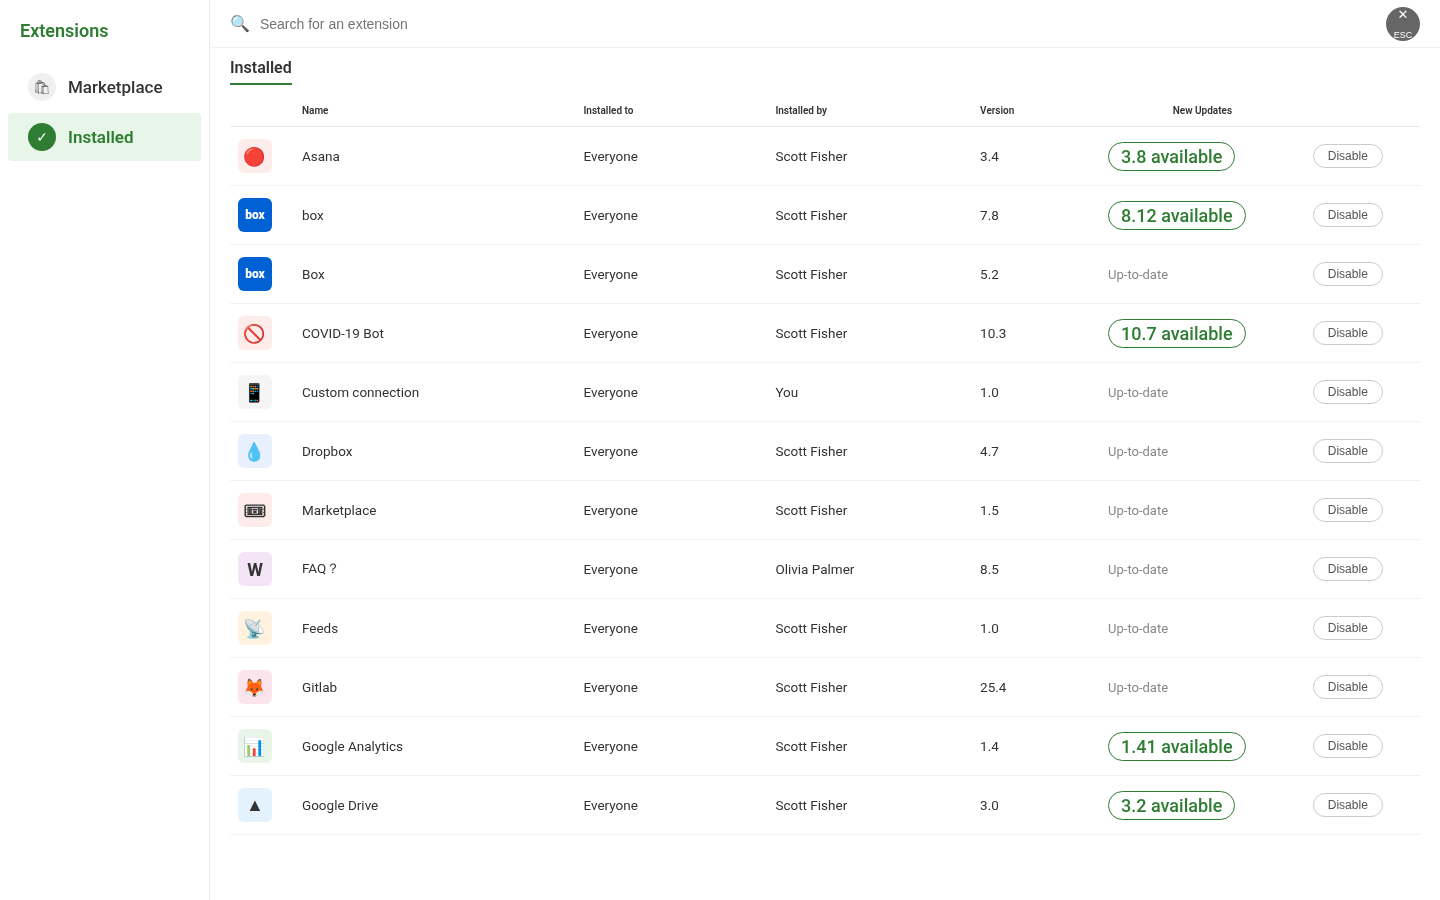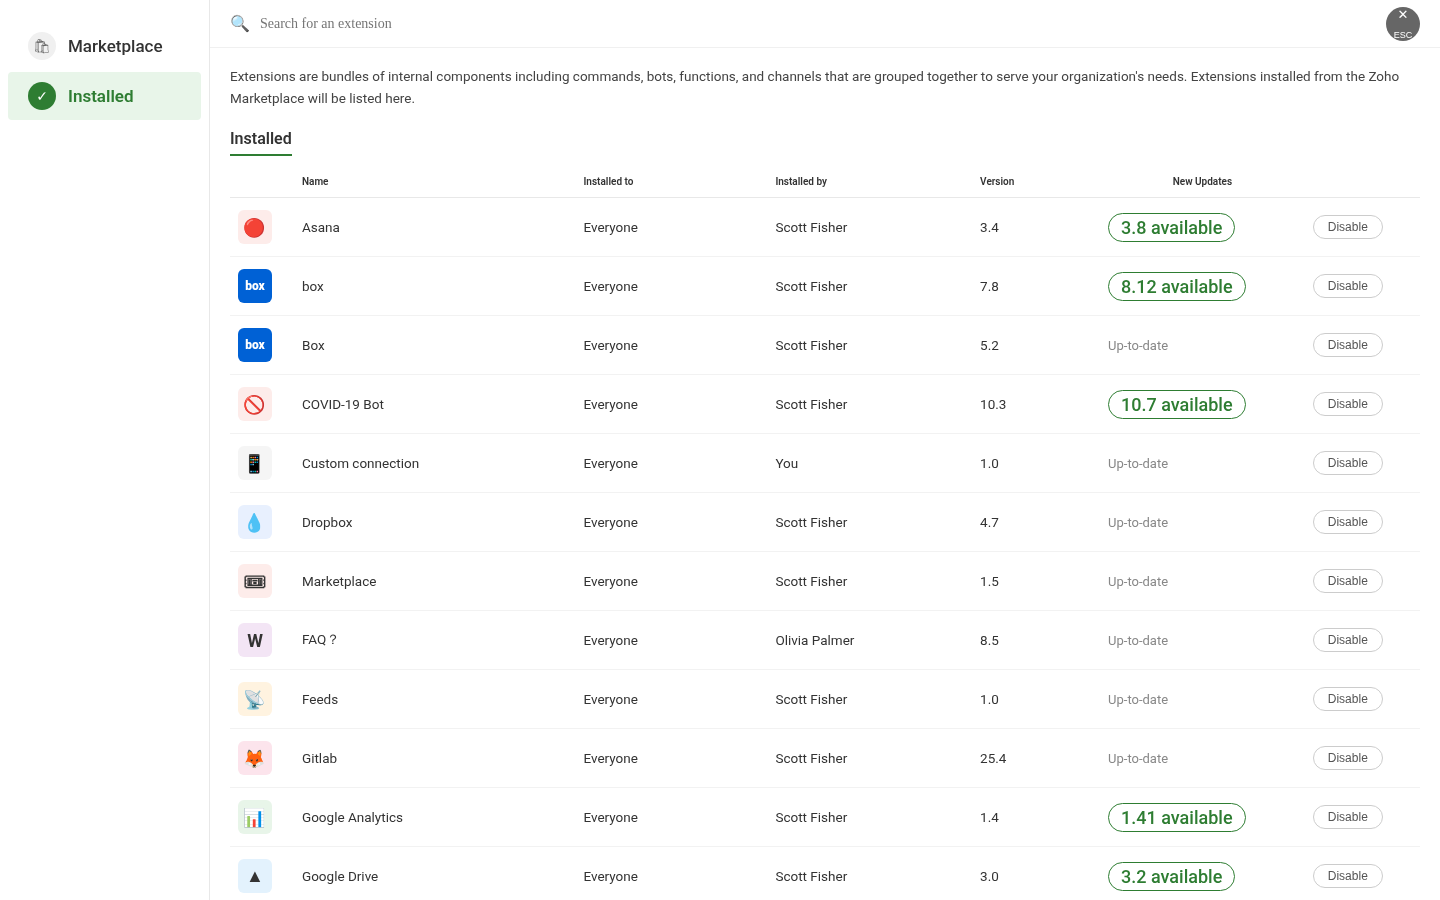--- a/index.html
+++ b/index.html
@@ -75,21 +75,20 @@
       color: #aaa;
       font-size: 16px;
     }
     #search-input {
       border: none;
       outline: none;
       font-size: 14px;
       color: #555;
       width: 300px;
       background: transparent;
-      font-family: Liberation Serif, serif;
     }
     #esc-btn {
       position: absolute;
       right: 20px;
       top: 50%;
       transform: translateY(-50%);
       width: 34px;
       height: 34px;
       border-radius: 50%;
       background: #666;
@@ -208,20 +207,21 @@
     .icon-faq { background: #f3e5f5; }
     .icon-feeds { background: #fff3e0; }
     .icon-gitlab { background: #fce4ec; }
     .icon-ganalytics { background: #e8f5e9; }
     .icon-gdrive { background: #e3f2fd; }
   </style>
 </head>
 <body>
 
 <div id="sidebar">
+  <div id="sidebar-title">Extensions</div>
 
   <div class="sidebar-item">
     <div class="item-icon">🛍</div>
     <span class="item-label">Marketplace</span>
   </div>
 
   <div class="sidebar-item active">
     <div class="item-icon">✓</div>
     <span class="item-label">Installed</span>
   </div>
@@ -231,21 +231,20 @@
 
   <div id="search-bar">
     <span id="search-icon-wrap">🔍</span>
     <input id="search-input" type="text" placeholder="Search for an extension" style="">
     <button id="esc-btn">
       <span style="font-size:13px;">✕</span>
       <span style="font-size:9px; margin-top:10px;">ESC</span>
     </button>
   </div>
 
-  <div id="description">Extensions are bundles of internal components including commands, bots, functions, and channels that are grouped together to serve your organization's needs. Extensions installed from the Zoho Marketplace will be listed here.</div>
 
   <div id="installed-heading">
     <h2>Installed</h2>
   </div>
 
   <div id="table-wrap">
     <table>
       <thead>
         <tr>
           <th></th>

